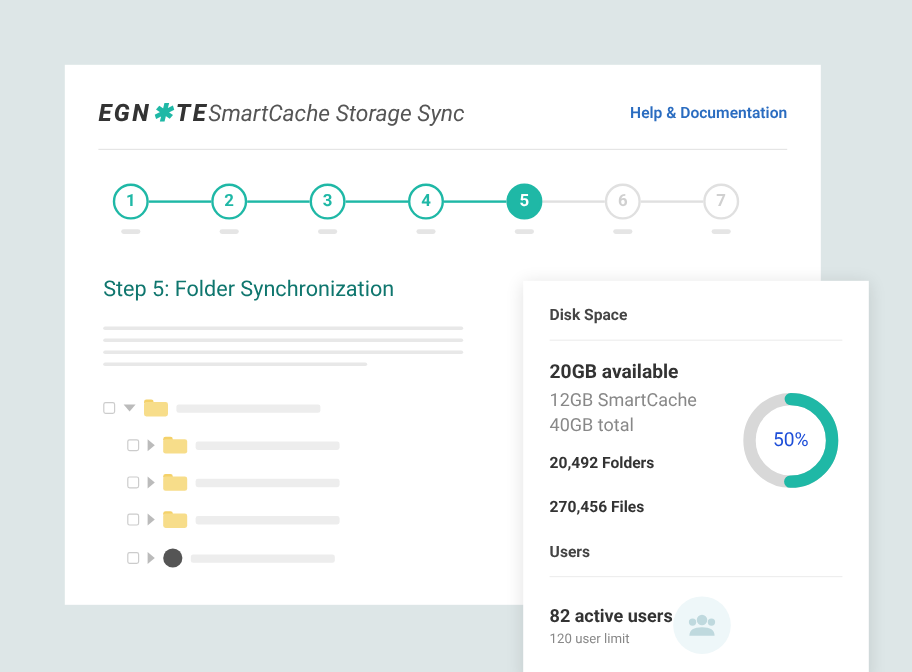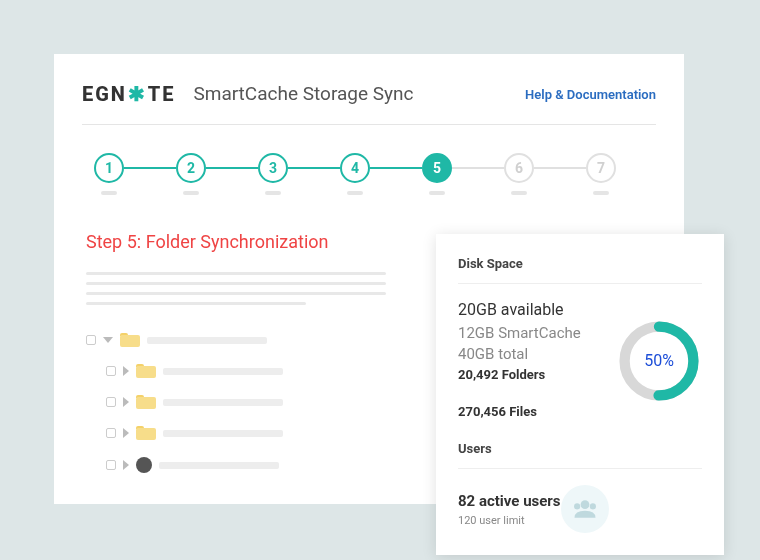--- a/index.html
+++ b/index.html
@@ -18,22 +18,22 @@
     padding: 28px 28px 0 28px;
   }
   .header {
     display: flex;
     align-items: center;
     justify-content: space-between;
     margin-bottom: 18px;
   }
   .header-left {
     display: flex;
-    align-items: flex-start;
-    gap: 18px;
+    align-items: center;
+    font-style: italic;
   }
   .logo {
     font-weight: 800;
     font-size: 20px;
     letter-spacing: 2px;
     color: #333;
     display: flex;
     align-items: center;
   }
   .logo-mark {
@@ -103,21 +103,21 @@
     background: #1fb8a6;
     margin: 0 0 16px 0;
     align-self: flex-start;
     margin-top: 14px;
   }
   .connector.disabled {
     background: #e0e0e0;
   }
   .step-heading {
     font-size: 18px;
-    color: #ef4444;
+    color: #0f766e;
     font-weight: 400;
     margin-bottom: 20px;
     margin-left: 4px;
   }
   .text-lines {
     margin-left: 4px;
     margin-bottom: 28px;
   }
   .text-line {
     height: 3px;
@@ -210,33 +210,34 @@
   }
   .disk-block {
     display: flex;
     justify-content: space-between;
     align-items: center;
     margin-bottom: 20px;
   }
   .disk-left { flex: 1; }
   .disk-avail {
     font-size: 16px;
-    font-weight: 400;
+    font-weight: 700;
     color: #333;
     margin-bottom: 4px;
   }
   .disk-sub {
     font-size: 15px;
     color: #888;
     line-height: 1.4;
   }
   .disk-folders {
     font-size: 13px;
     font-weight: 700;
     color: #333;
+    margin-top: 12px;
     line-height: 1.5;
   }
   .donut {
     width: 86px; height: 86px;
     position: relative;
     flex-shrink: 0;
   }
   .donut svg { width: 86px; height: 86px; transform: rotate(-90deg); }
   .donut-label {
     position: absolute;

